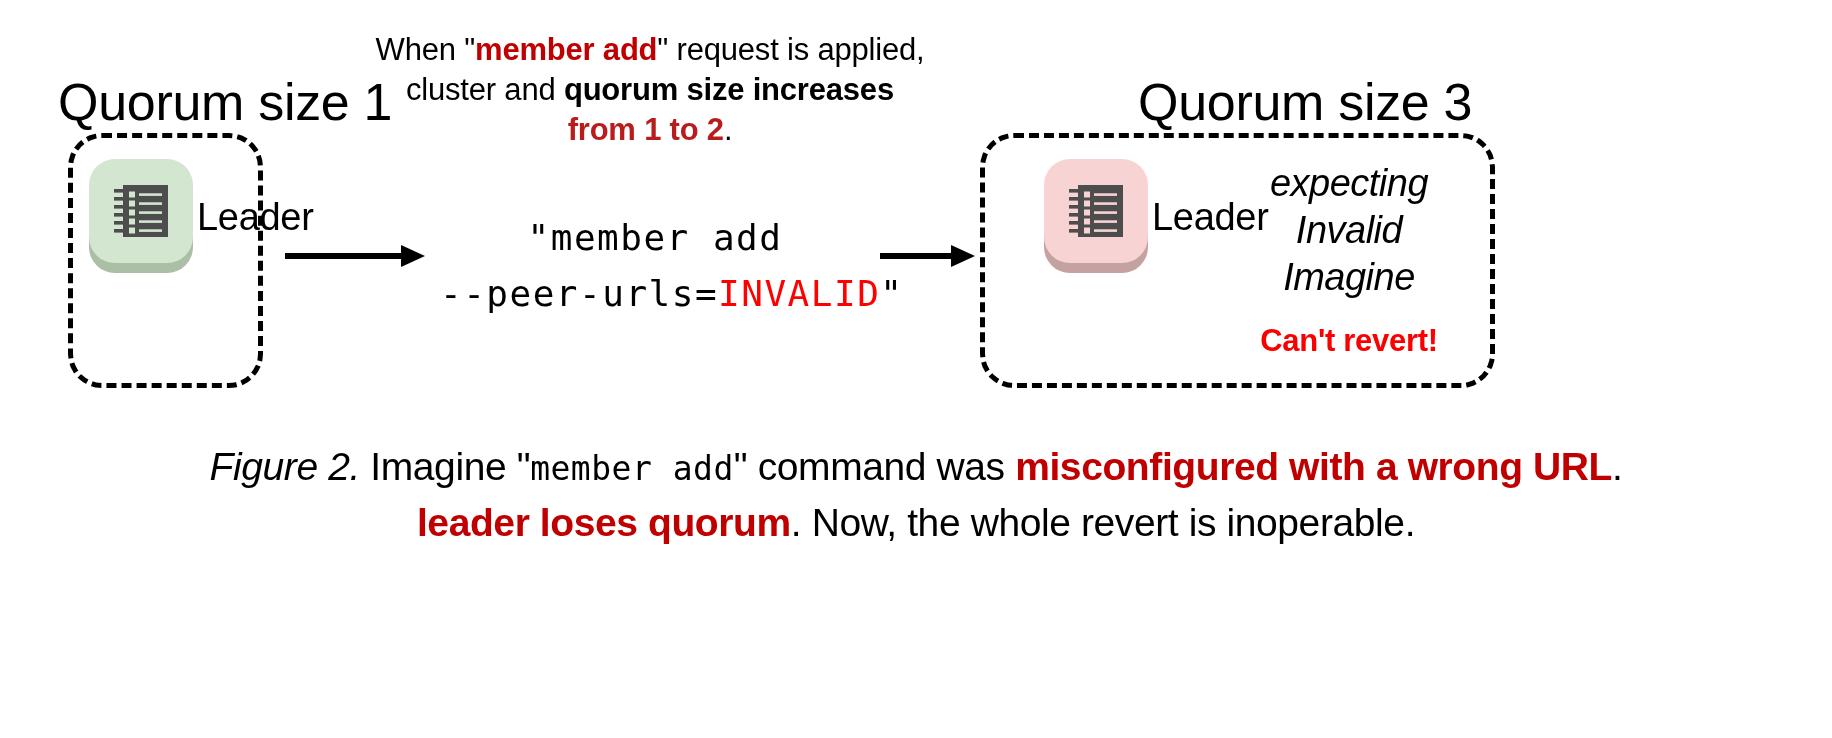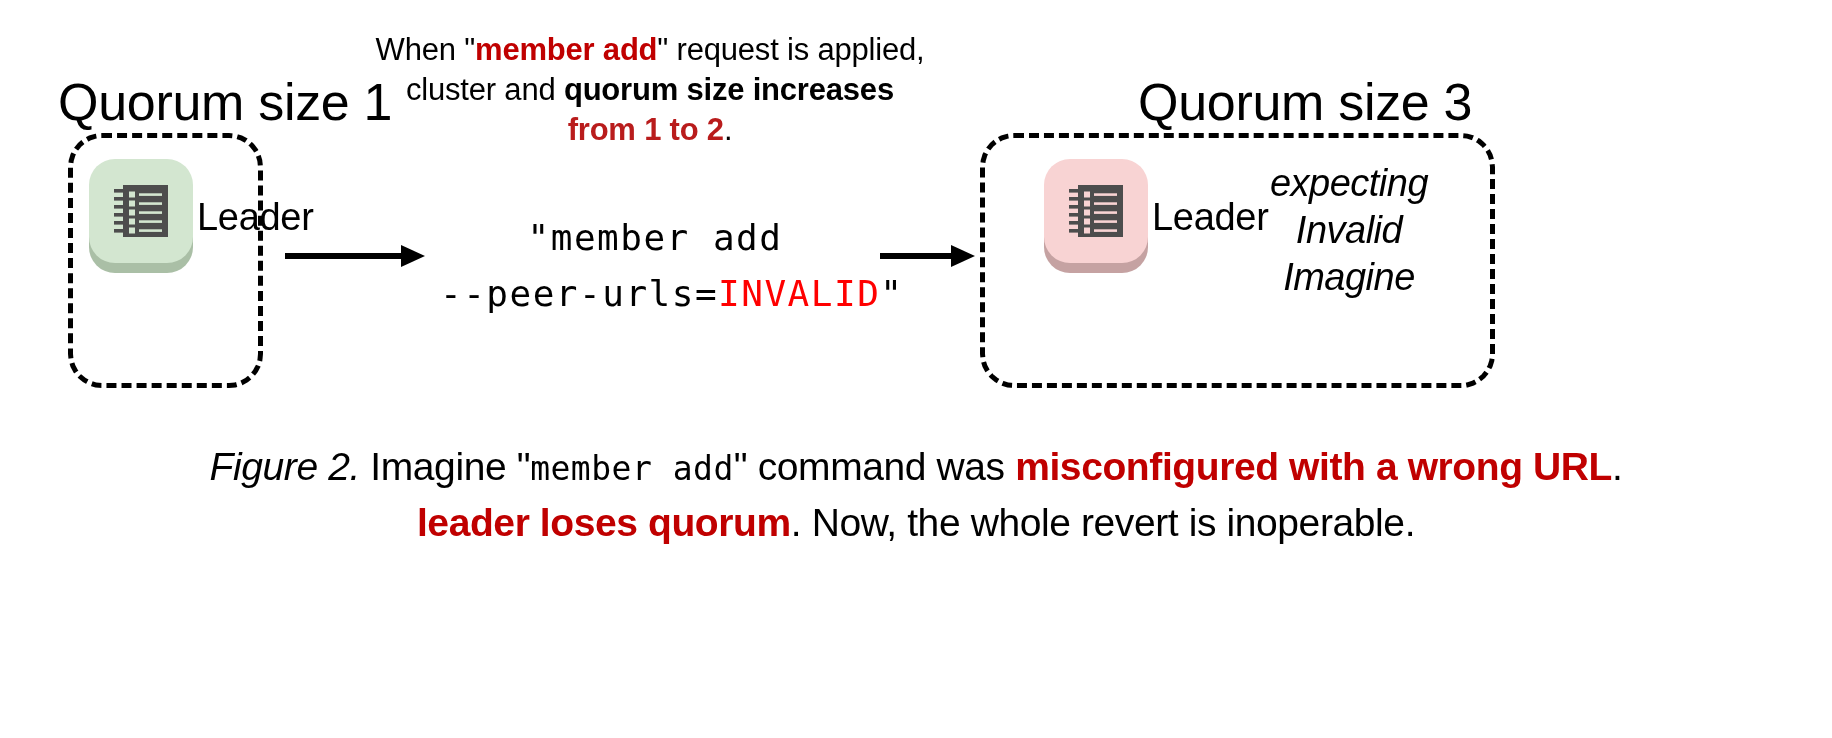--- a/index.html
+++ b/index.html
@@ -279,20 +279,21 @@
     </div>
     <div class="node-label">Leader</div>
   </div>
 
   <div id="right-note">
     <div class="italic-line">expecting</div>
     <div class="italic-line">Invalid</div>
     <div class="italic-line">Imagine</div>
   </div>
 
+  <div id="cant-revert" style="color: rgb(251, 0, 0);">Can't revert!</div>
 
   <div id="top-note">
     <div><span>When "</span><span class="red-bold" style="color: rgb(192, 0, 0);">member add</span><span>" request is applied,</span></div>
     <div><span>cluster and </span><span class="red-bold" style="color: #000000;">quorum size increases</span></div>
     <div><span class="red-bold" style="color: #b91c1c; text-align: center;">from 1 to 2</span><span>.</span></div>
   </div>
 
   <div id="command">
     <div class="cmd-line">"member add</div>
     <div class="cmd-line"><span>--peer-urls=</span><span class="cmd-invalid" style="color: rgb(255, 0, 0);">INVALID</span><span>"</span></div>

